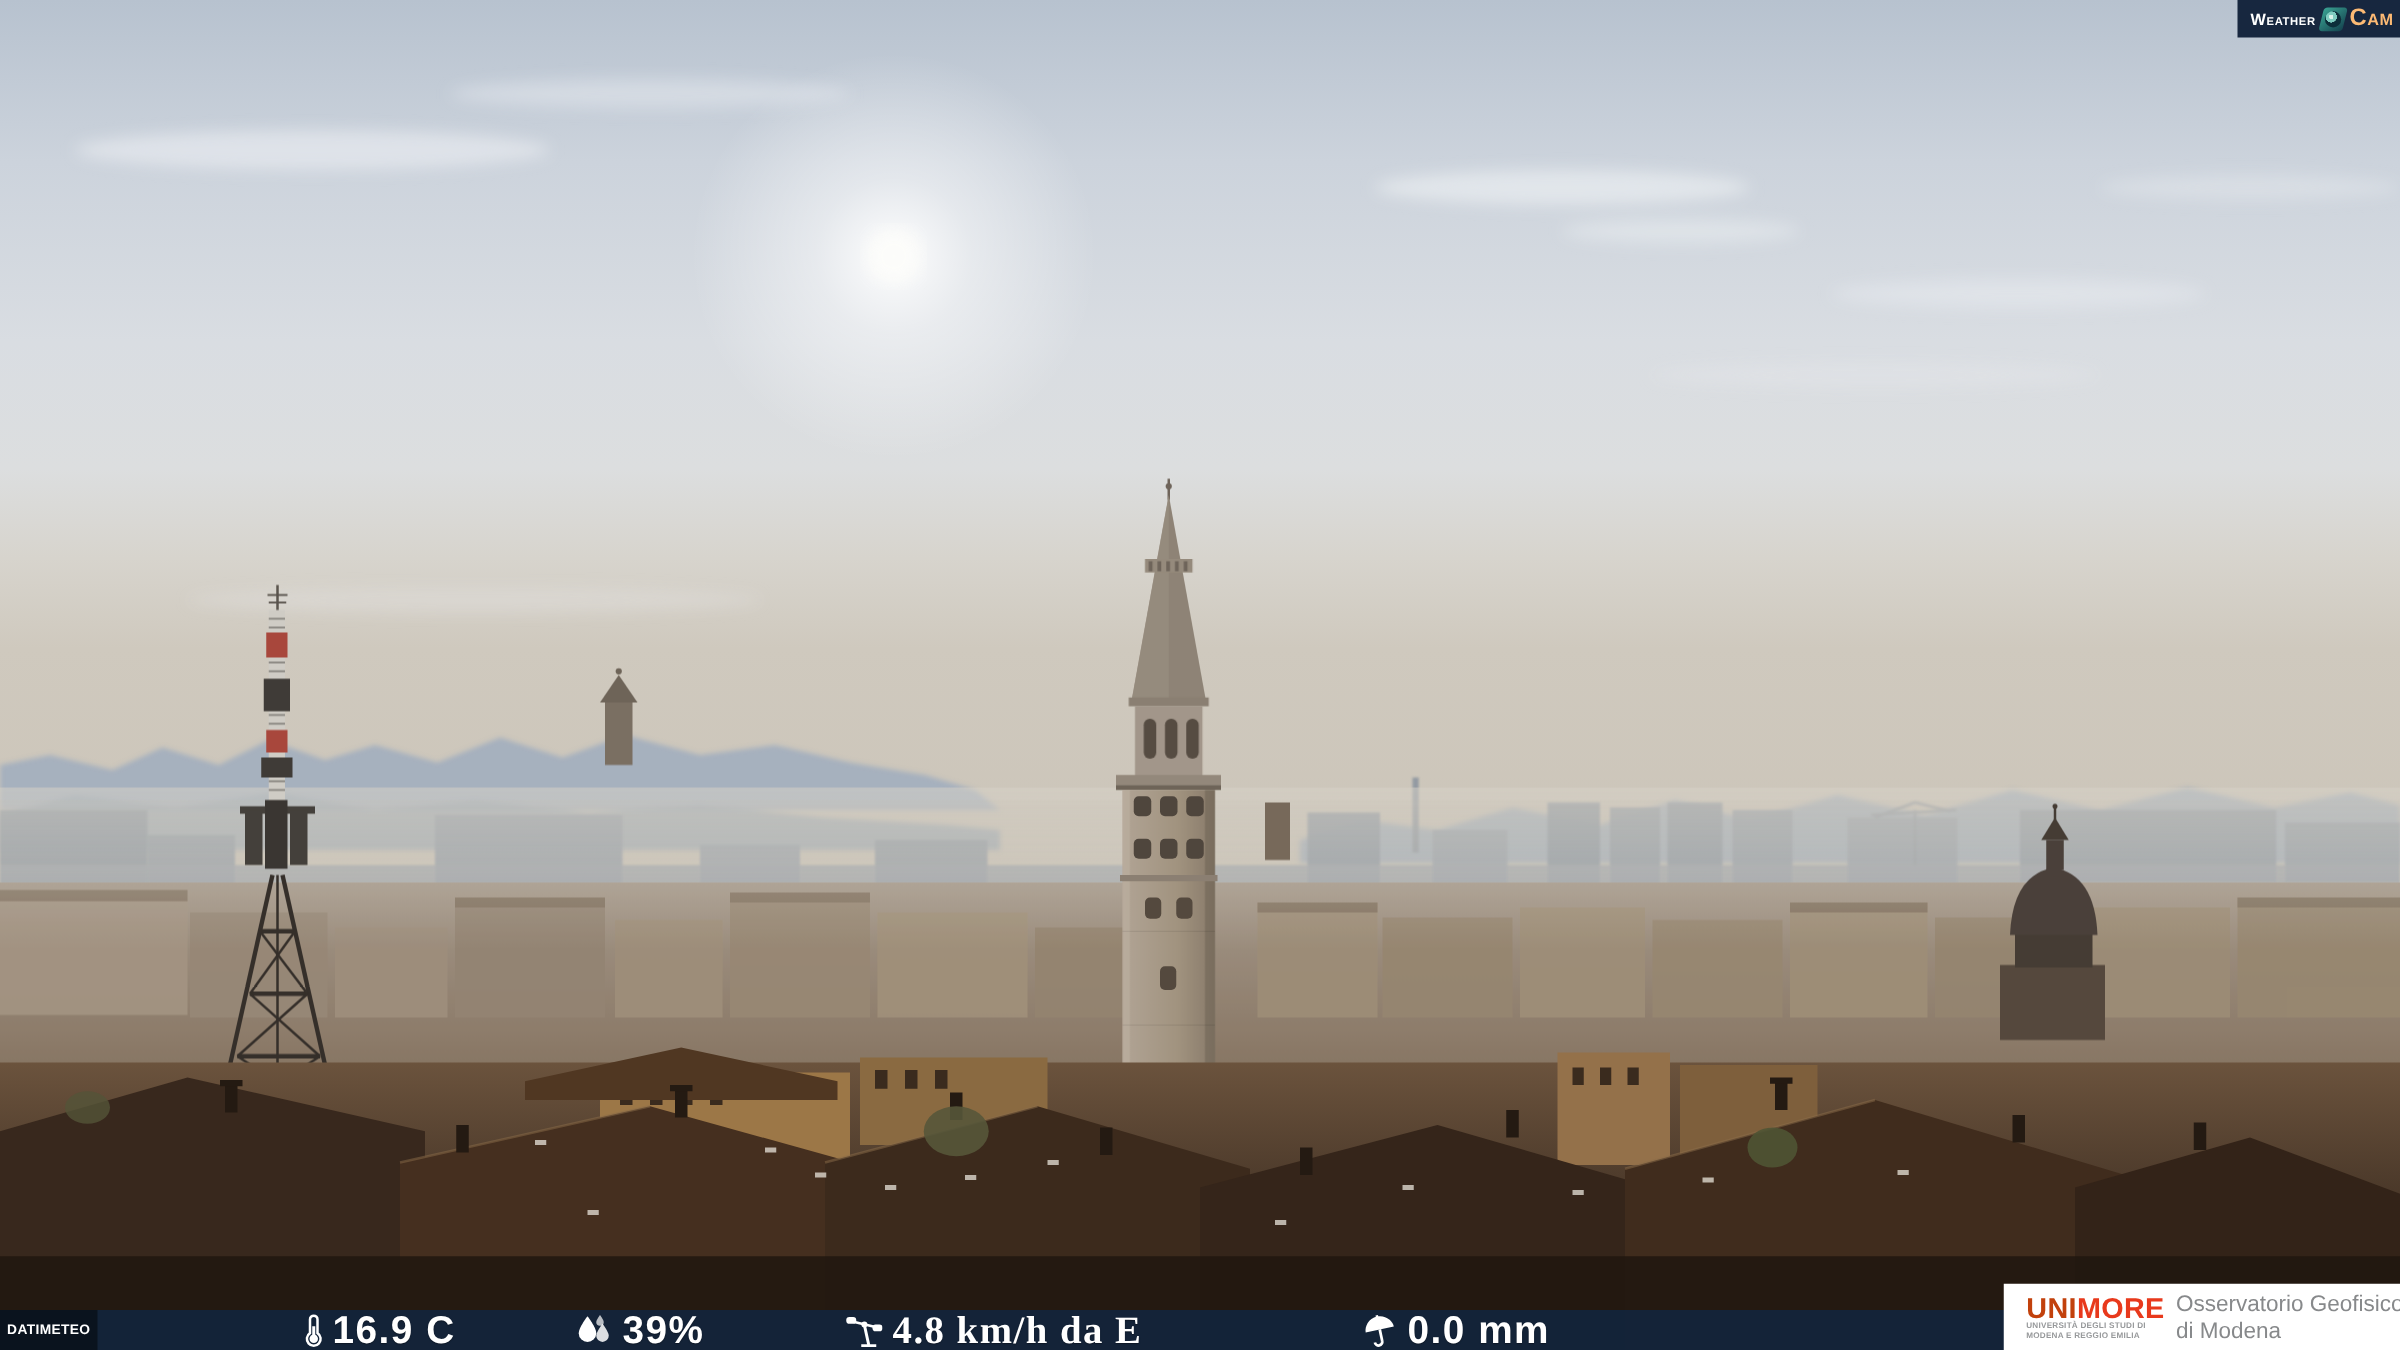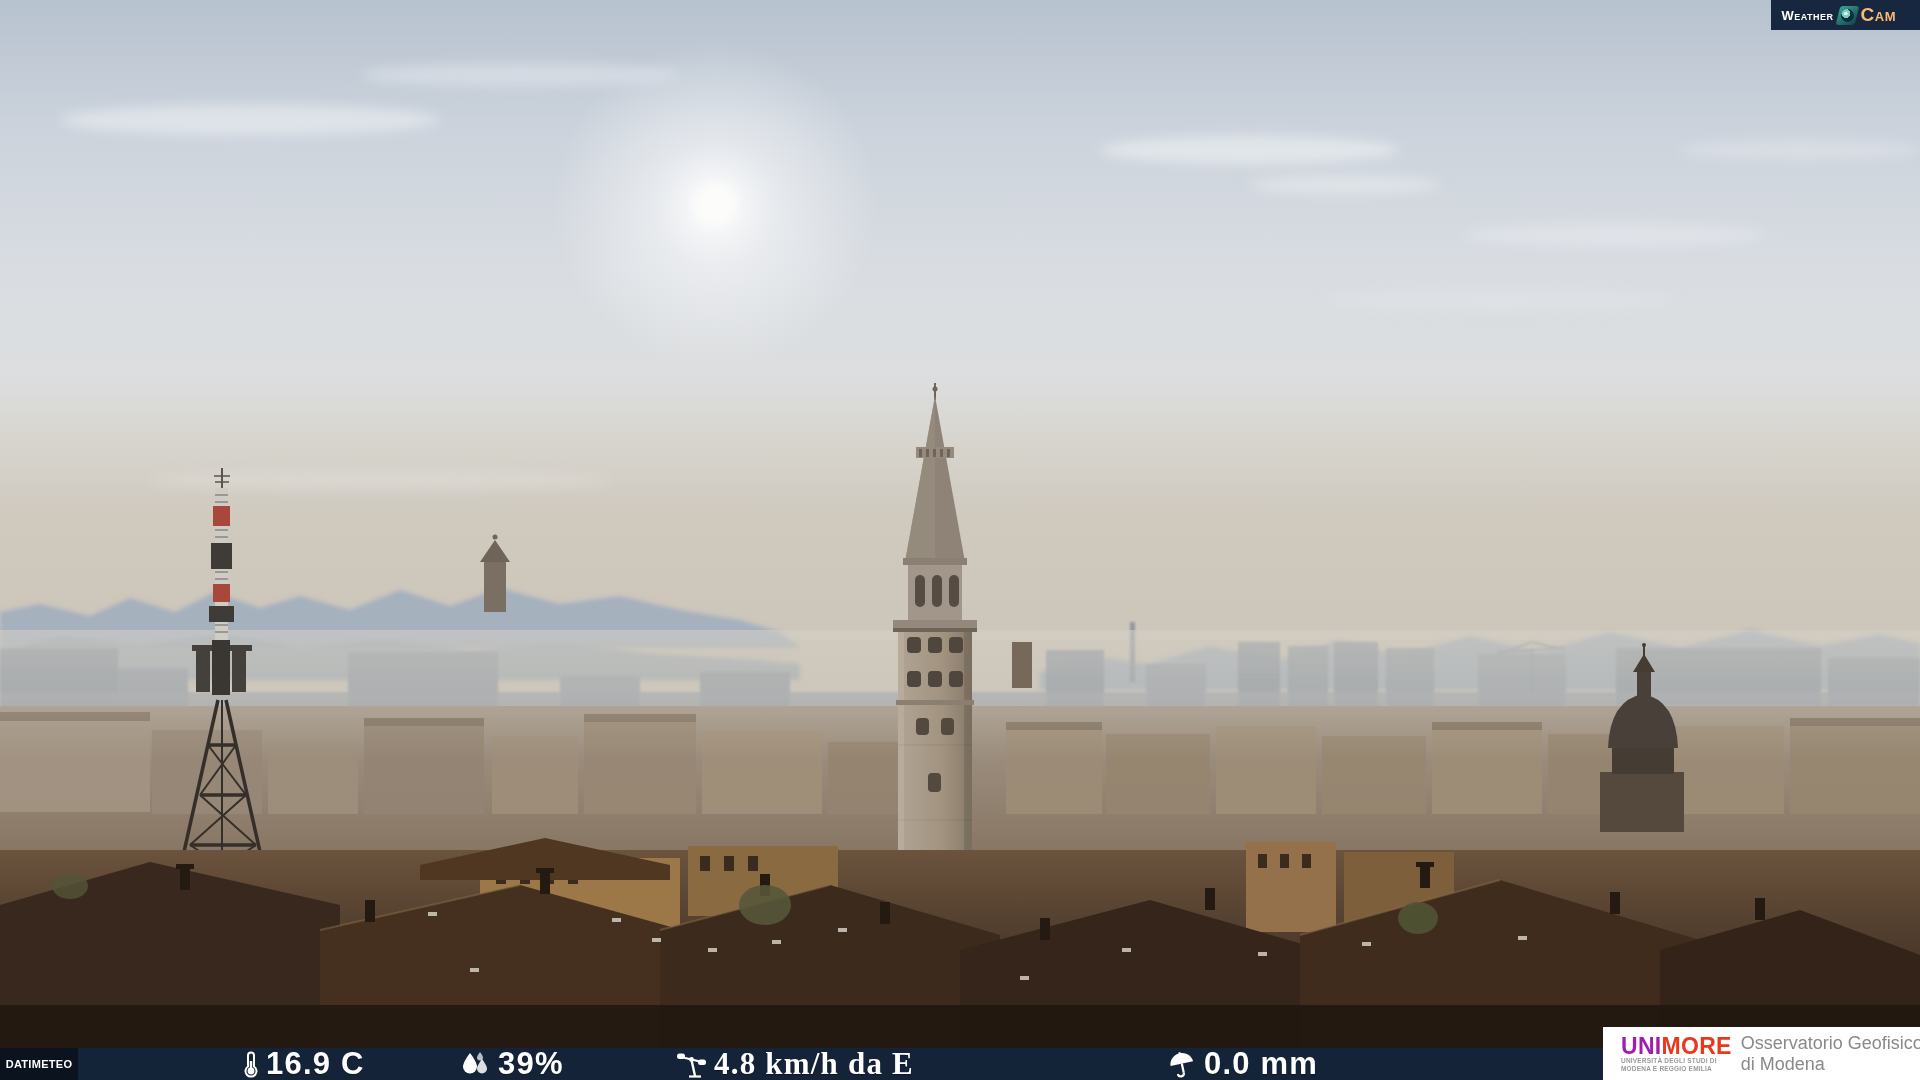--- a/index.html
+++ b/index.html
@@ -11,48 +11,48 @@
   .top-bar{position:absolute;left:0;top:0;width:1920px;height:27px;
            background:rgba(134,155,178,.96);border-bottom:2px solid rgba(255,255,255,.85);
            color:#fff;font-weight:bold;font-size:15px;letter-spacing:.4px;}
   .top-bar span{position:absolute;top:0;line-height:27px;white-space:nowrap;
                 text-shadow:0 1px 1px rgba(60,80,105,.45);}
   .tb-datetime{left:48px;}
   .tb-sep{left:496px;}
   .tb-title{left:546px;}
 
   
-  .wcam{position:absolute;top:0;right:0;height:30px;padding:0 24px 0 10px;
+  .wcam{position:absolute;top:0;right:0;height:30px;padding:0 5px 0 10px;
         background:#17273f;display:flex;align-items:center;gap:4px;cursor:pointer;}
   .wcam .w1{color:#fff;font-size:13px;font-weight:600;font-variant:small-caps;letter-spacing:.5px;}
   .wcam .lens-chip{width:19px;height:19px;border-radius:3px;transform:skewX(-14deg);
         background:linear-gradient(135deg,#3aa393,#14424e);
         display:flex;align-items:center;justify-content:center;}
   .wcam .lens{width:13px;height:13px;border-radius:50%;transform:skewX(14deg);
         background:radial-gradient(circle at 38% 35%, #d9f2ea 0 15%, #7fccc0 16% 38%, #0d2e3a 39% 100%);}
   .wcam .w2{color:#fdba74;font-size:19px;font-weight:bold;font-variant:small-caps;letter-spacing:.5px;}
 
   
   .bottom-bar{position:absolute;left:0;bottom:0;width:1920px;height:32px;
               background:rgba(15,39,68,.78);color:#fff;}
   .dati-box{position:absolute;left:0;top:0;bottom:0;width:78px;
             background:rgba(0,0,0,.45);display:flex;flex-direction:row;
             align-items:center;justify-content:center;
             font-size:11px;font-weight:bold;line-height:12px;letter-spacing:.3px;}
   .wx-item{position:absolute;top:0;height:32px;display:flex;align-items:center;gap:8px;
            font-size:31px;font-weight:bold;letter-spacing:1.2px;white-space:nowrap;
            text-shadow:0 1px 1px rgba(0,0,0,.35);}
   .wx-item svg{display:block;}
-  .wx-temp{left:244px;} .wx-hum{left:460px;} .wx-wind{left:676px;font-family:Liberation Serif, serif;} .wx-rain{left:1168px;justify-content:space-between;}
+  .wx-temp{left:244px;} .wx-hum{left:460px;} .wx-wind{left:676px;font-family:Liberation Serif, serif;} .wx-rain{left:1090px;justify-content:space-between;}
 
   
   .unimore{position:absolute;right:0;bottom:0;width:317px;height:53px;background:#fff;
            display:flex;align-items:center;gap:9px;padding-left:9px;box-sizing:border-box;cursor:pointer;}
   .uni-word{font-size:23px;font-weight:bold;letter-spacing:.3px;line-height:22px;}
-  .uni-word .g{color:#a21caf;} .uni-word .r{color:#e8391c;}
+  .uni-word .g{color:#c2410c;} .uni-word .r{color:#e8391c;}
   .uni-sub{font-size:6.5px;color:#97999b;letter-spacing:.2px;line-height:7.5px;font-weight:bold;}
   .obs-block{font-size:18px;color:#87898b;line-height:21px;white-space:nowrap;}
 </style>
 </head>
 <body>
 
 <div class="stage">
 
   <svg class="scene" viewBox="0 0 1920 1080">
     <defs>

